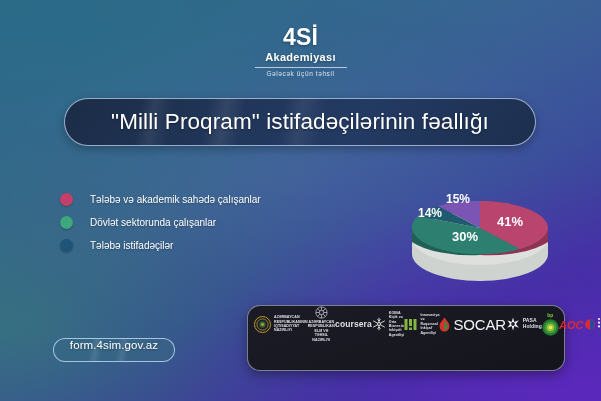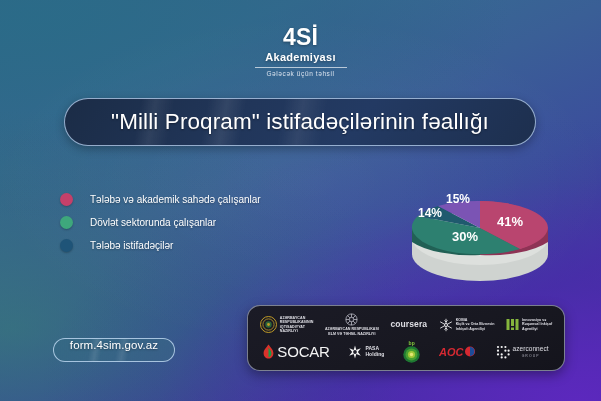--- a/index.html
+++ b/index.html
@@ -178,21 +178,20 @@
     width: 318px;
     height: 66px;
     border-radius: 13px;
     border: 1px solid rgba(205,215,235,0.55);
     box-sizing: border-box;
     background: linear-gradient(160deg, #1b1b26 0%, #181821 55%, #14141c 100%);
     box-shadow: 0 4px 12px rgba(0,0,0,0.35);
     padding: 5px 6px;
     z-index: 6;
     display: flex;
-    flex-direction: column;
     justify-content: space-around;
   }
   .partner-row {
     display: flex;
     align-items: center;
     justify-content: space-around;
     height: 26px;
   }
   .partner {
     display: flex;

